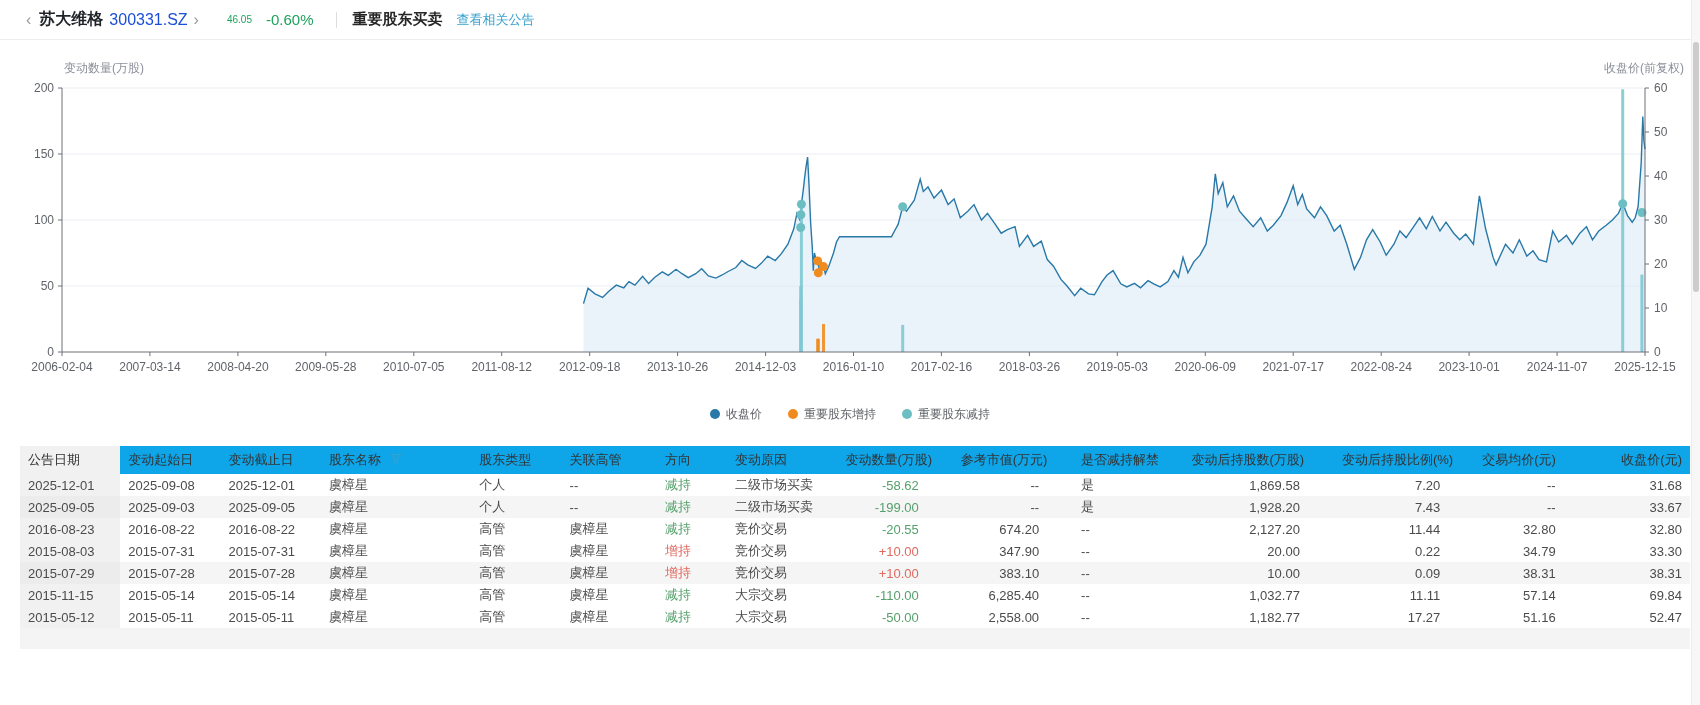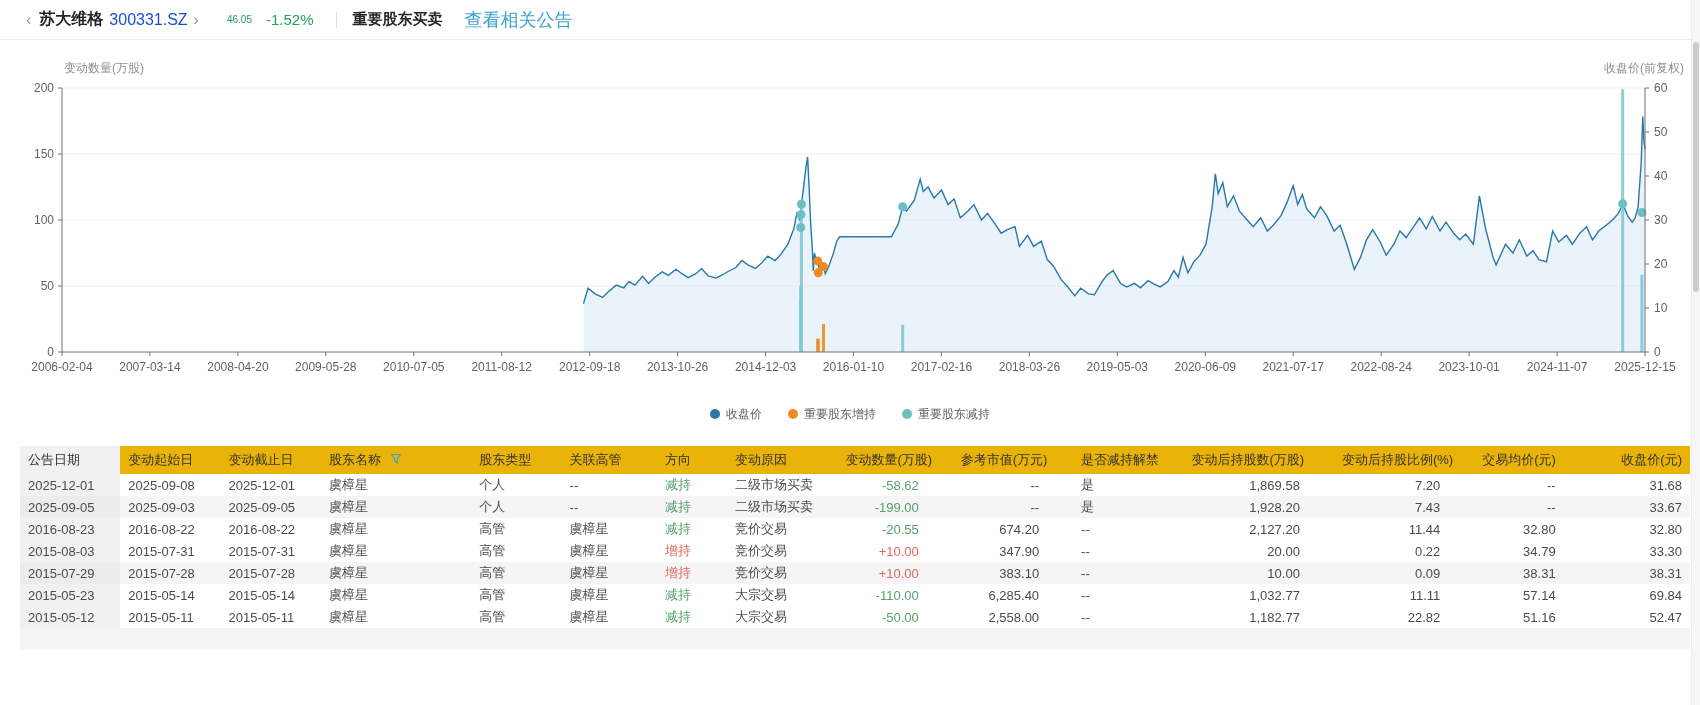--- a/index.html
+++ b/index.html
@@ -15,39 +15,39 @@
     display:flex;align-items:center;padding-left:20px;box-sizing:border-box;
     border-bottom:1px solid #ededed;background:#fff;
   }
   .chev{color:#999;font-size:16px;line-height:1;padding:0 6px;cursor:pointer;}
   .stock-name{font-size:16px;font-weight:bold;color:#1f2329;margin-left:2px;}
   .stock-code{font-size:16px;color:#1d4ed8;margin-left:6px;}
   .hd-price{font-size:10px;color:var(--green-bright);margin-left:22px;}
   .hd-change{font-size:15px;color:var(--green-bright);margin-left:14px;}
   .hd-divider{width:1px;height:16px;background:#ddd;margin:0 16px 0 22px;}
   .section-title{font-size:15px;font-weight:bold;color:#262626;}
-  .ann-link{font-size:18px;color:var(--link);margin-left:22px;cursor:pointer;text-decoration:none;}
+  .ann-link{font-size:13px;color:var(--link);margin-left:14px;cursor:pointer;text-decoration:none;}
 
   
   .axis-title{position:absolute;font-size:12px;color:#8a8f99;}
   .axis-title-left{top:60px;left:64px;}
   .axis-title-right{top:60px;right:16px;text-align:right;}
   #chart-svg{position:absolute;top:42px;left:0;}
   .legend{
     position:absolute;top:404px;left:0;right:0;height:20px;
     display:flex;justify-content:center;align-items:center;gap:26px;
   }
   .legend-item{display:flex;align-items:center;gap:6px;font-size:12px;color:#606266;cursor:pointer;text-align:right;}
   .legend-dot{width:10px;height:10px;border-radius:50%;display:inline-block;}
 
   
   .table-wrap{position:absolute;top:446px;left:20px;width:1670px;overflow:hidden;}
   table{border-collapse:collapse;table-layout:fixed;width:1670px;font-size:13px;}
   thead th{
-    height:28px;background:#eab308;color:#333;font-weight:normal;
+    height:28px;background:#0ea5e9;color:#333;font-weight:normal;
     padding:0 8px;white-space:nowrap;overflow:hidden;text-align:left;
   }
   tbody td{
     height:22px;padding:0 8px;color:#4b4b4b;white-space:nowrap;overflow:hidden;
   }
   tbody tr.even{background:#f5f5f5;}
   td.first-col,th.first-col{background:rgba(0,0,0,0.055);}
   tr.even td.first-col{background:rgba(0,0,0,0.035);}
   .al-r{text-align:right;}
   .num-pad{padding-right:34px !important;}
@@ -63,21 +63,21 @@
 </head>
 <body>
 <div id="app">
 
   <div class="header">
     <span class="chev">‹</span>
     <span class="stock-name">苏大维格</span>
     <span class="stock-code">300331.SZ</span>
     <span class="chev">›</span>
     <span class="hd-price">46.05</span>
-    <span class="hd-change">-1.52%</span>
+    <span class="hd-change">-0.60%</span>
     <span class="hd-divider"></span>
     <span class="section-title">重要股东买卖</span>
     <a class="ann-link">查看相关公告</a>
   </div>
 
   <div class="axis-title axis-title-left">变动数量(万股)</div>
   <div class="axis-title axis-title-right">收盘价(前复权)</div>
   <svg id="chart-svg" width="1700" height="340">
       <line x1="62" y1="244" x2="1645" y2="244" stroke="#e9edf2" stroke-width="1"></line>
       <line x1="62" y1="178" x2="1645" y2="178" stroke="#e9edf2" stroke-width="1"></line>
@@ -304,21 +304,21 @@
             <td class="">竞价交易</td>
             <td class="al-r num-pad txt-red">+10.00</td>
             <td class="al-r num-pad ">383.10</td>
             <td class="">--</td>
             <td class="al-r num-pad ">10.00</td>
             <td class="al-r num-pad ">0.09</td>
             <td class="al-r num-pad ">38.31</td>
             <td class="al-r ">38.31</td>
           </tr>
           <tr class="">
-            <td class="first-col ">2015-05-23</td>
+            <td class="first-col ">2015-11-15</td>
             <td class="">2015-05-14</td>
             <td class="">2015-05-14</td>
             <td class="">虞樟星</td>
             <td class="">高管</td>
             <td class="">虞樟星</td>
             <td class="txt-green">减持</td>
             <td class="">大宗交易</td>
             <td class="al-r num-pad txt-green">-110.00</td>
             <td class="al-r num-pad ">6,285.40</td>
             <td class="">--</td>
@@ -333,21 +333,21 @@
             <td class="">2015-05-11</td>
             <td class="">虞樟星</td>
             <td class="">高管</td>
             <td class="">虞樟星</td>
             <td class="txt-green">减持</td>
             <td class="">大宗交易</td>
             <td class="al-r num-pad txt-green">-50.00</td>
             <td class="al-r num-pad ">2,558.00</td>
             <td class="">--</td>
             <td class="al-r num-pad ">1,182.77</td>
-            <td class="al-r num-pad ">22.82</td>
+            <td class="al-r num-pad ">17.27</td>
             <td class="al-r num-pad ">51.16</td>
             <td class="al-r ">52.47</td>
           </tr>
         </tbody>
       </table>
     <div class="partial-row"></div>
   </div>
 
   <div class="scrollbar">
     <div class="scroll-thumb"></div>

